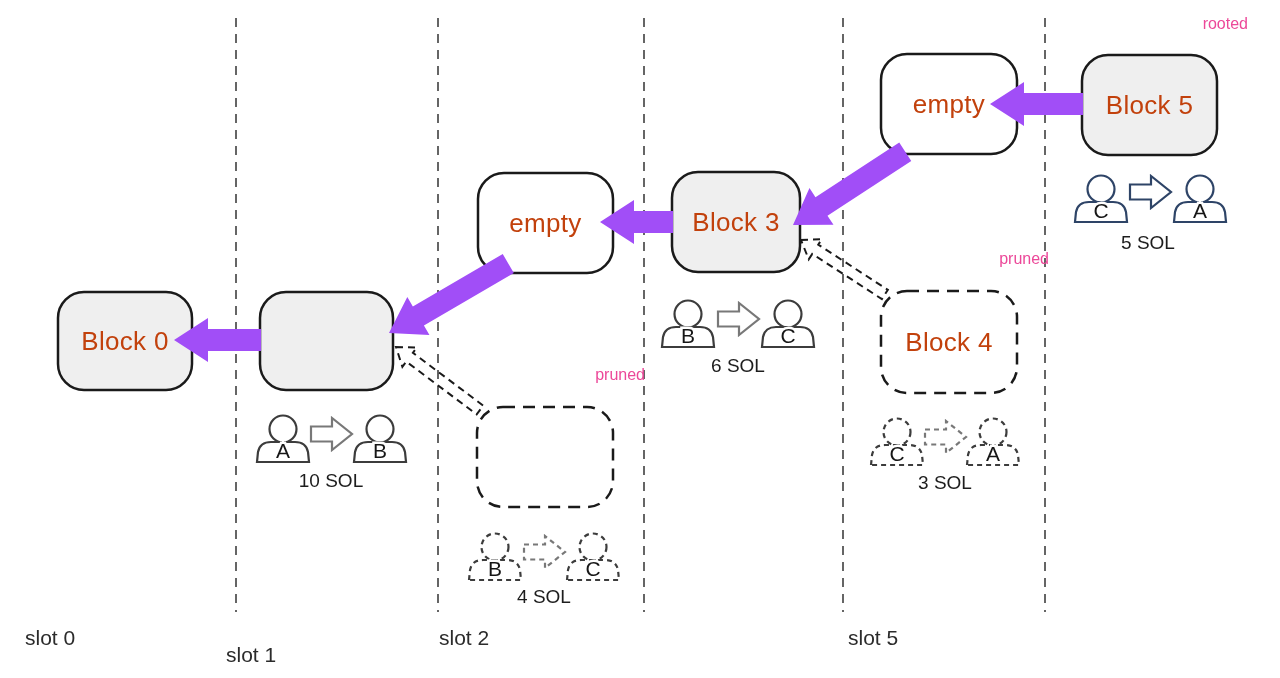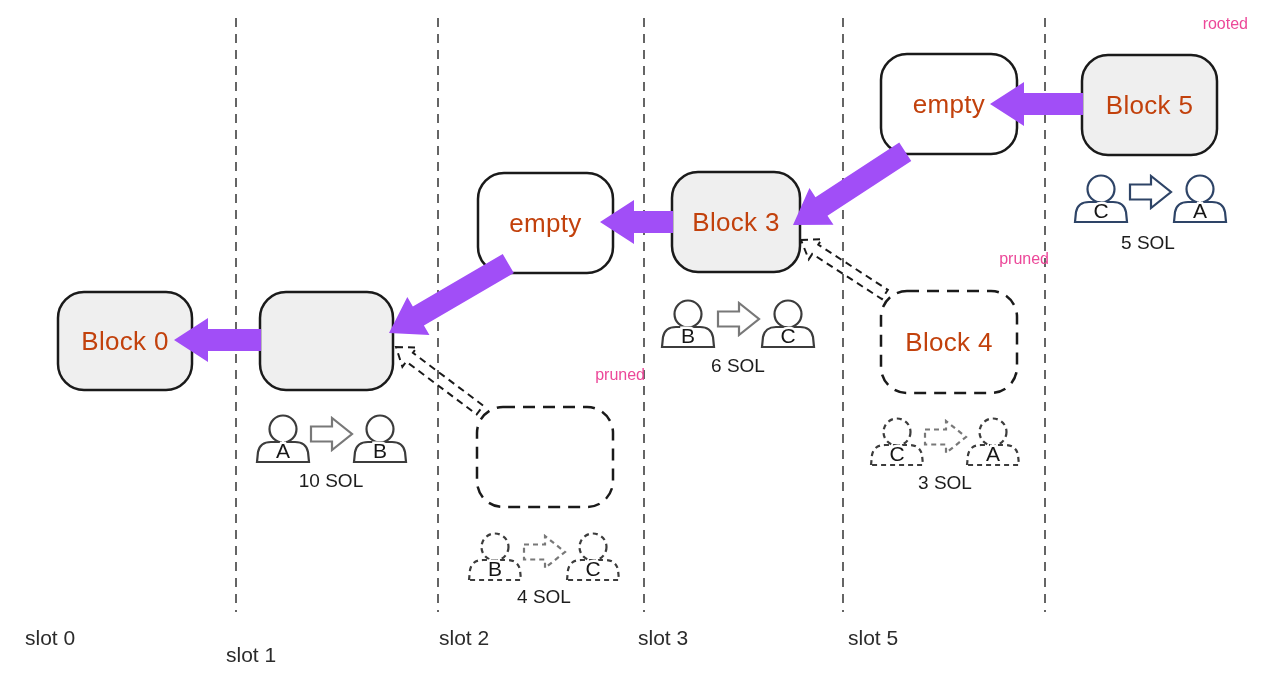--- a/index.html
+++ b/index.html
@@ -58,21 +58,20 @@
   <div class="blabel" style="left:1082px;top:55px;width:135px;height:100px">Block 5</div>
   <div class="blabel" style="left:881px;top:291px;width:136px;height:102px">Block 4</div>
 
   <div class="note" style="left:1048px;top:15px;width:200px">rooted</div>
   <div class="note" style="left:445px;top:366px;width:200px">pruned</div>
   <div class="note" style="left:849px;top:250px;width:200px">pruned</div>
 
   <div class="slotlab" style="left:25px;top:626px;width:200px">slot 0</div>
   <div class="slotlab" style="left:226px;top:643px;width:200px">slot 1</div>
   <div class="slotlab" style="left:439px;top:626px;width:200px">slot 2</div>
-  <div class="slotlab" style="left:638px;top:626px;width:200px">slot 3</div>
   <div class="slotlab" style="left:848px;top:626px;width:200px">slot 5</div>
 
   <svg class="layer" viewBox="0 0 1280 678" xmlns="http://www.w3.org/2000/svg">
     <defs>
       <g id="person">
         <circle cx="0" cy="-19" r="13.5"></circle>
         <path d="M -26 14 L -25 4 Q -23 -6 -12 -6 L 12 -6 Q 23 -6 25 4 L 26 14 Z"></path>
       </g>
       <polygon id="barrow" points="-20,-7.5 1,-7.5 1,-16 21,0 1,16 1,7.5 -20,7.5"></polygon>
     </defs>

